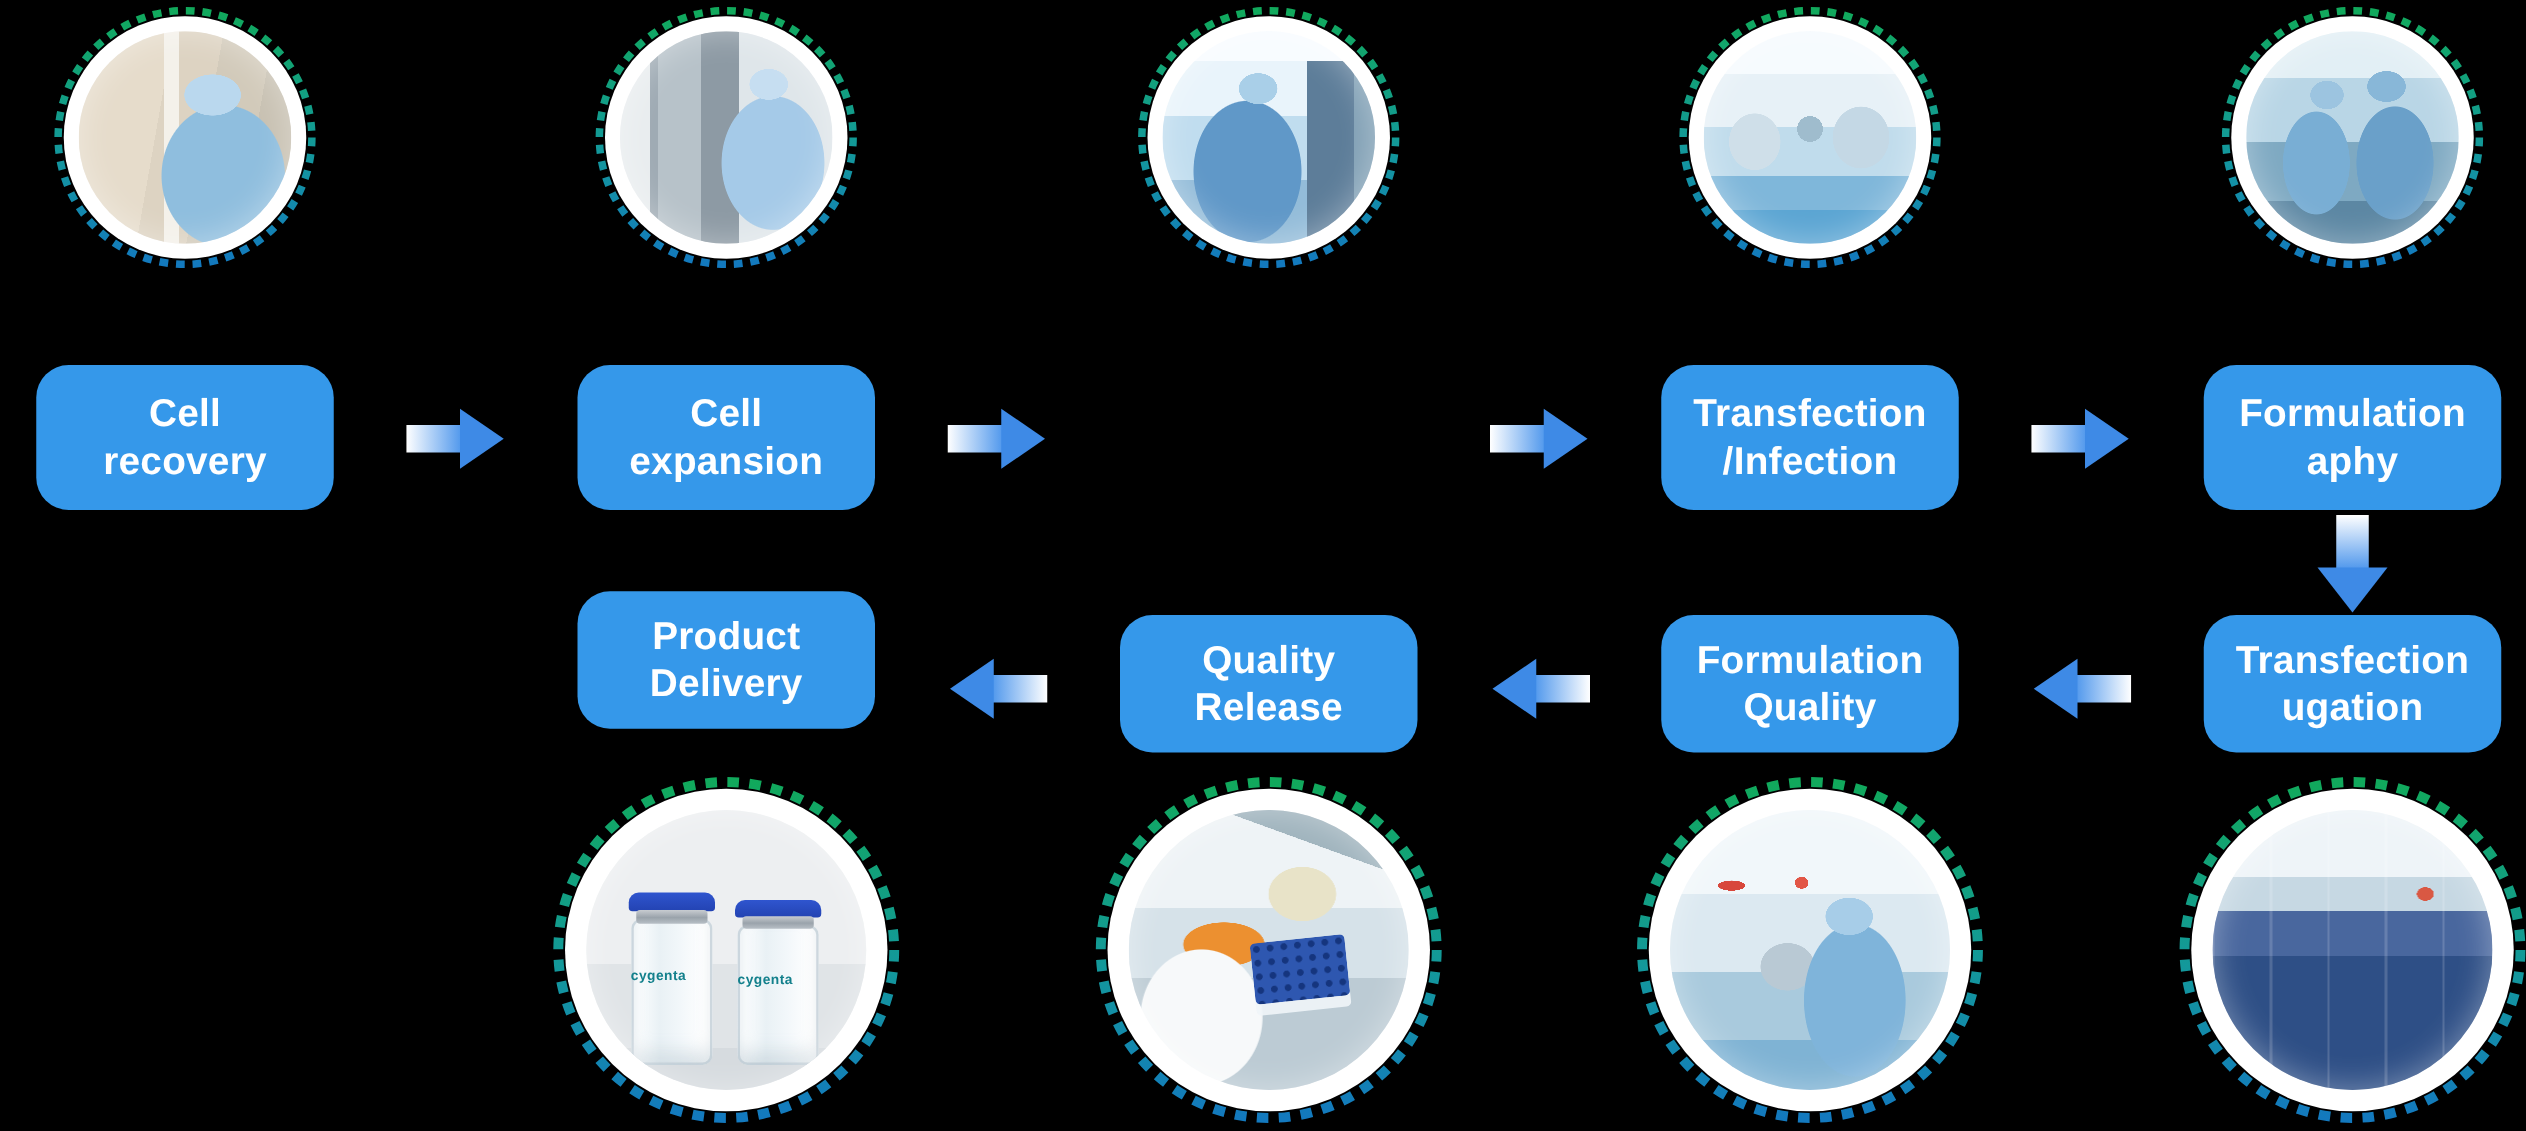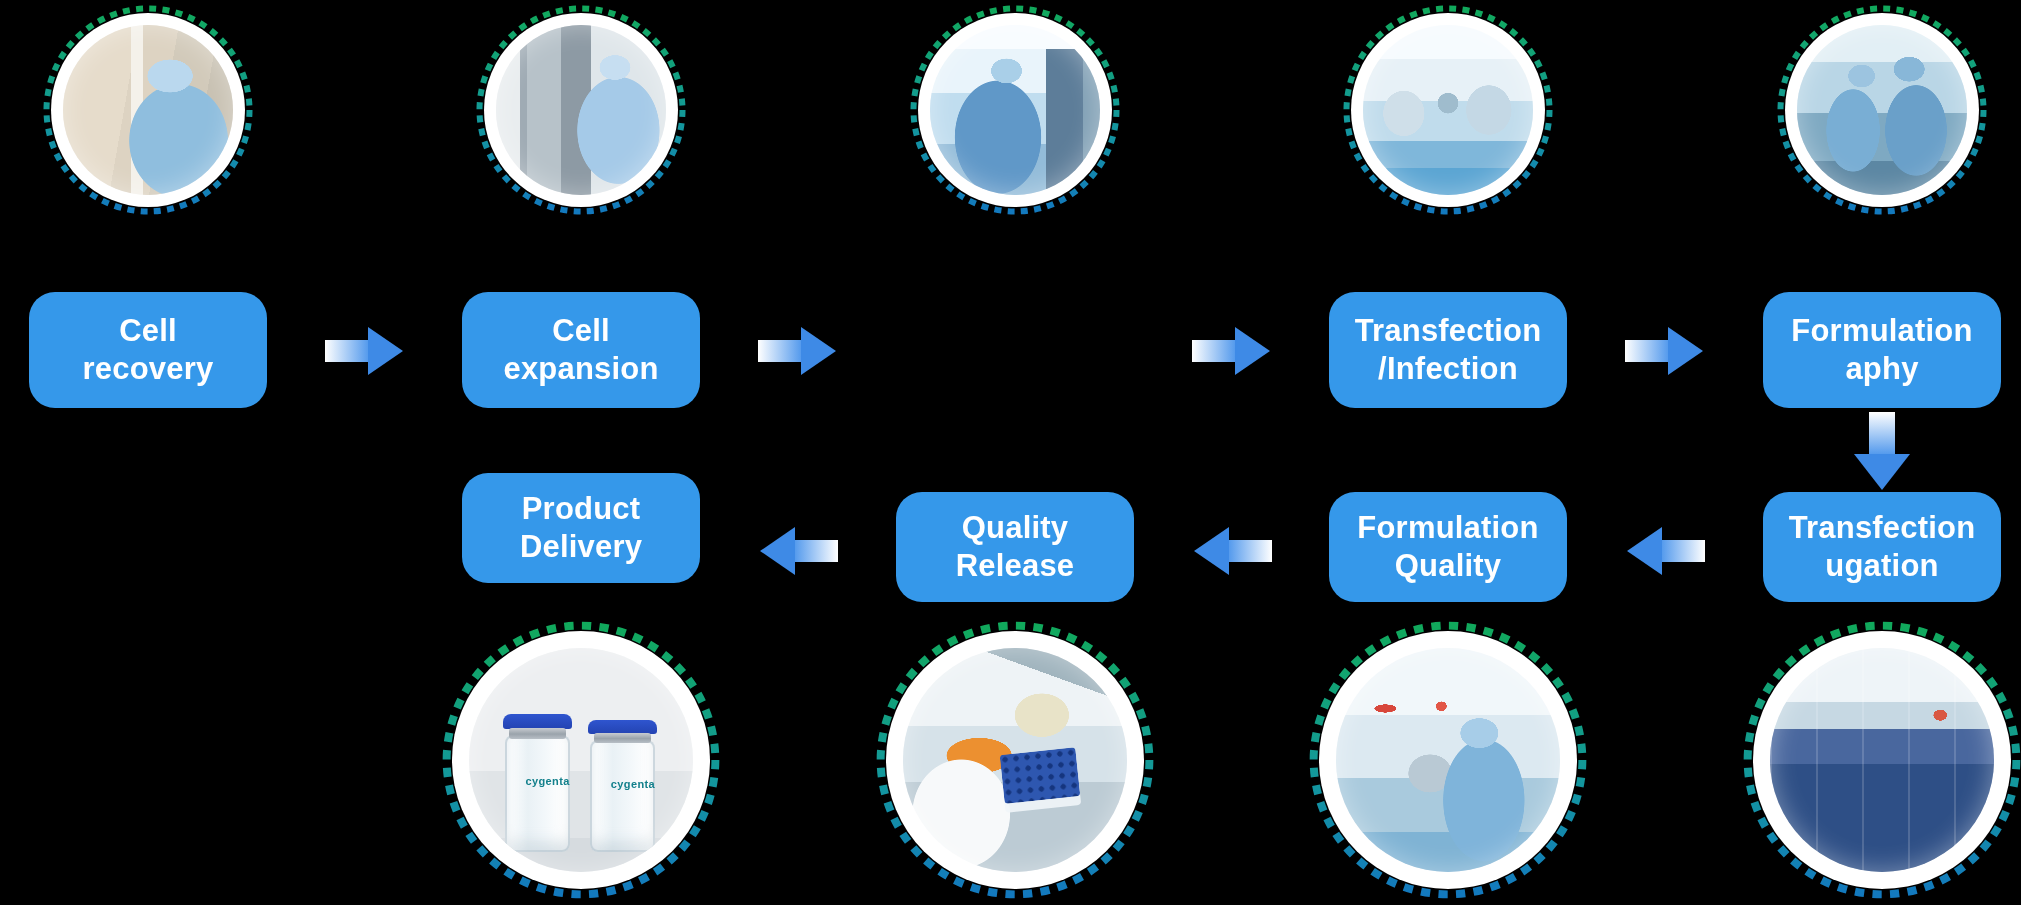--- a/index.html
+++ b/index.html
@@ -77,21 +77,21 @@
   .p9{background:linear-gradient(180deg, #edeff1 0 55%, #e0e4e7 55% 85%, #d6dbdf 85%);}
   .vial{position:absolute;width:29%;height:52%;bottom:9%;border-radius:8px;
     background:linear-gradient(90deg, #fbfdfe 0 10%, #e9f1f5 35%, #f2f7fa 60%, #ffffff 90%);
     box-shadow:inset 0 0 0 2px rgba(175,192,203,.55), inset 0 -10px 14px rgba(160,180,192,.35);}
   .vial::before{content:"";position:absolute;left:-3%;top:-18%;width:106%;height:13%;
     background:linear-gradient(180deg,#2f55cf,#2343b2);border-radius:8px 8px 3px 3px;}
   .vial::after{content:"";position:absolute;left:6%;top:-6%;width:88%;height:9%;
     background:linear-gradient(180deg,#c8ccd1,#9aa3ab 55%,#b8bfc6);border-radius:3px;}
   .vial-1{left:16%;}
   .vial-2{left:54%;height:50%;}
-  .vial-brand{position:absolute;top:34%;left:0;width:100%;text-align:right;
+  .vial-brand{position:absolute;top:34%;left:0;width:100%;text-align:left;
     font-size:11px;font-weight:700;color:#13808c;letter-spacing:.4px;}
 </style>
 </head>
 <body>
 
 <svg width="0" height="0" style="position:absolute" aria-hidden="true">
   <defs>
     <linearGradient id="dashGrad" x1="0" y1="0" x2="0" y2="1">
       <stop offset="0" stop-color="#11A95C"></stop>
       <stop offset="0.55" stop-color="#13989B"></stop>

